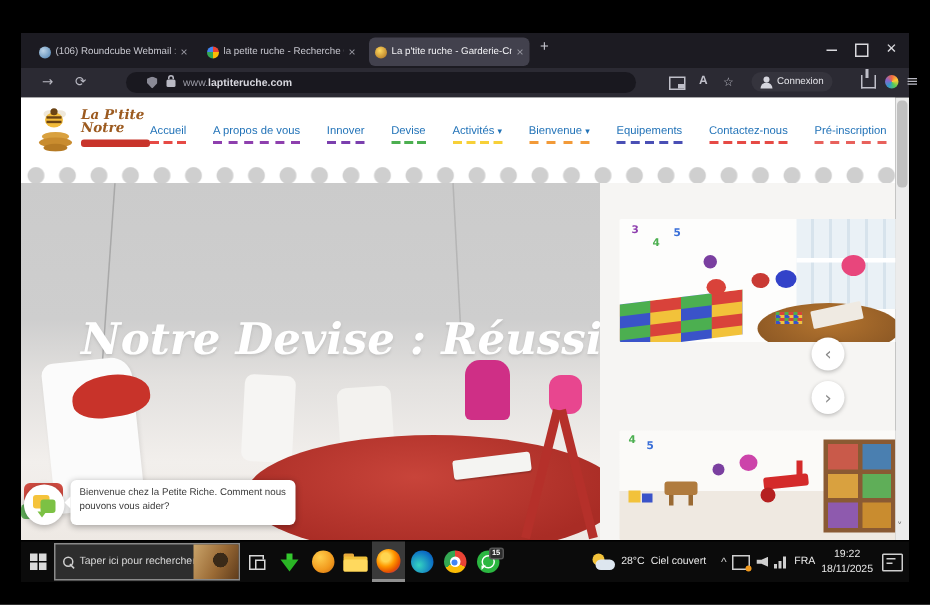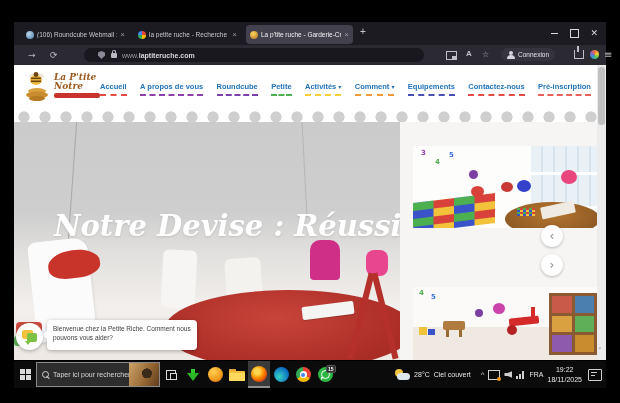--- a/index.html
+++ b/index.html
@@ -19,21 +19,21 @@
   .urlbar{left:70px;top:3px;width:340px;height:14px;background:#19181f;border-radius:7px;
           display:flex;align-items:center;padding-left:14px;box-sizing:border-box;}
   .urltxt{font-size:7px;color:#d7d7de;margin-left:5px;}
   .urltxt .www{color:#9a9aa5;}
   .winbtn{width:7px;height:7px;display:inline-block;}
   .connexion{display:flex;align-items:center;background:#35343d;border-radius:8px;height:13px;
              padding:0 6px;color:#e3e3e8;font-size:6.5px;gap:3px;}
   
   .page{left:14px;top:65px;width:583px;height:295px;background:#fff;overflow:hidden;}
   .nav{left:86px;right:6px;top:17px;display:flex;justify-content:space-between;align-items:flex-start;}
-  .nav span.it{color:#2273b8;font-size:7.5px;font-weight:bold;padding-bottom:3px;
+  .nav span.it{color:#2273b8;font-size:7.5px;font-weight:normal;padding-bottom:3px;
                border-bottom:2px dashed #999;white-space:nowrap;}
   .chev{font-family:"DejaVu Sans",sans-serif;font-size:6px;color:#2273b8;}
   .nd0{border-color:#e64a45!important}.nd1{border-color:#8e3fae!important}
   .nd2{border-color:#7b3fae!important}.nd3{border-color:#4caf50!important}
   .nd4{border-color:#f7d038!important}.nd5{border-color:#f29a38!important}
   .nd6{border-color:#4a4fb5!important}.nd7{border-color:#e64a45!important}
   .nd8{border-color:#e8615c!important}
   .logo-txt{font-family:"DejaVu Serif",serif;font-style:italic;font-weight:bold;
             color:#9c5a1f;font-size:9px;line-height:9px;}
   .scallops{left:0;top:45px;width:583px;height:12px;background-color:#fff;
@@ -136,24 +136,24 @@
         <ellipse cx="13" cy="27.5" rx="8" ry="2.6" fill="#b57a24"></ellipse>
       </svg>
       <div class="a" style="left:40px;top:8px;">
         <div class="logo-txt">La P'tite</div>
         <div class="logo-txt">Notre</div>
         <div style="width:46px;height:5px;background:#c8342b;border-radius:2px;margin-top:2px;"></div>
       </div>
       <div class="a nav">
         <span class="it nd0">Accueil</span>
         <span class="it nd1">A propos de vous</span>
-        <span class="it nd2">Roundcube</span>
-        <span class="it nd3">Petite</span>
+        <span class="it nd2">Innover</span>
+        <span class="it nd3">Devise</span>
         <span class="it nd4"><u style="text-decoration:none;">Activités</u> <i class="chev">▾</i></span>
-        <span class="it nd5"><u style="text-decoration:none;">Comment</u> <i class="chev">▾</i></span>
+        <span class="it nd5"><u style="text-decoration:none;">Bienvenue</u> <i class="chev">▾</i></span>
         <span class="it nd6">Equipements</span>
         <span class="it nd7">Contactez-nous</span>
         <span class="it nd8">Pré-inscription</span>
       </div>
     </div>
     <div class="a scallops"></div>
 
     <div class="a hero">
       <span class="a" style="left:58px;top:0;width:1px;height:118px;background:#a8a8a8;transform:rotate(4deg);"></span>
       <span class="a" style="left:290px;top:0;width:1px;height:95px;background:#b5b5b5;transform:rotate(-3deg);"></span>

